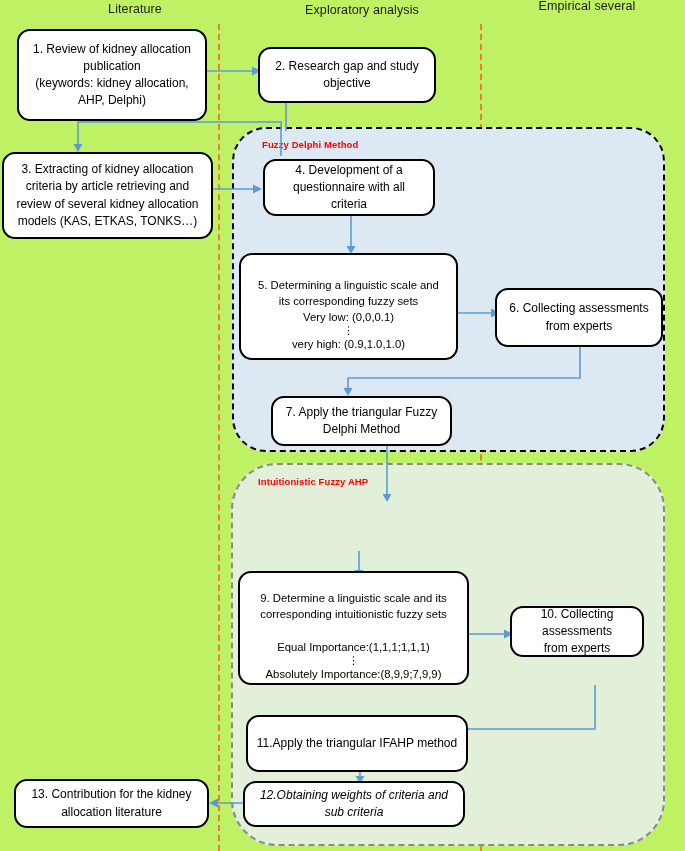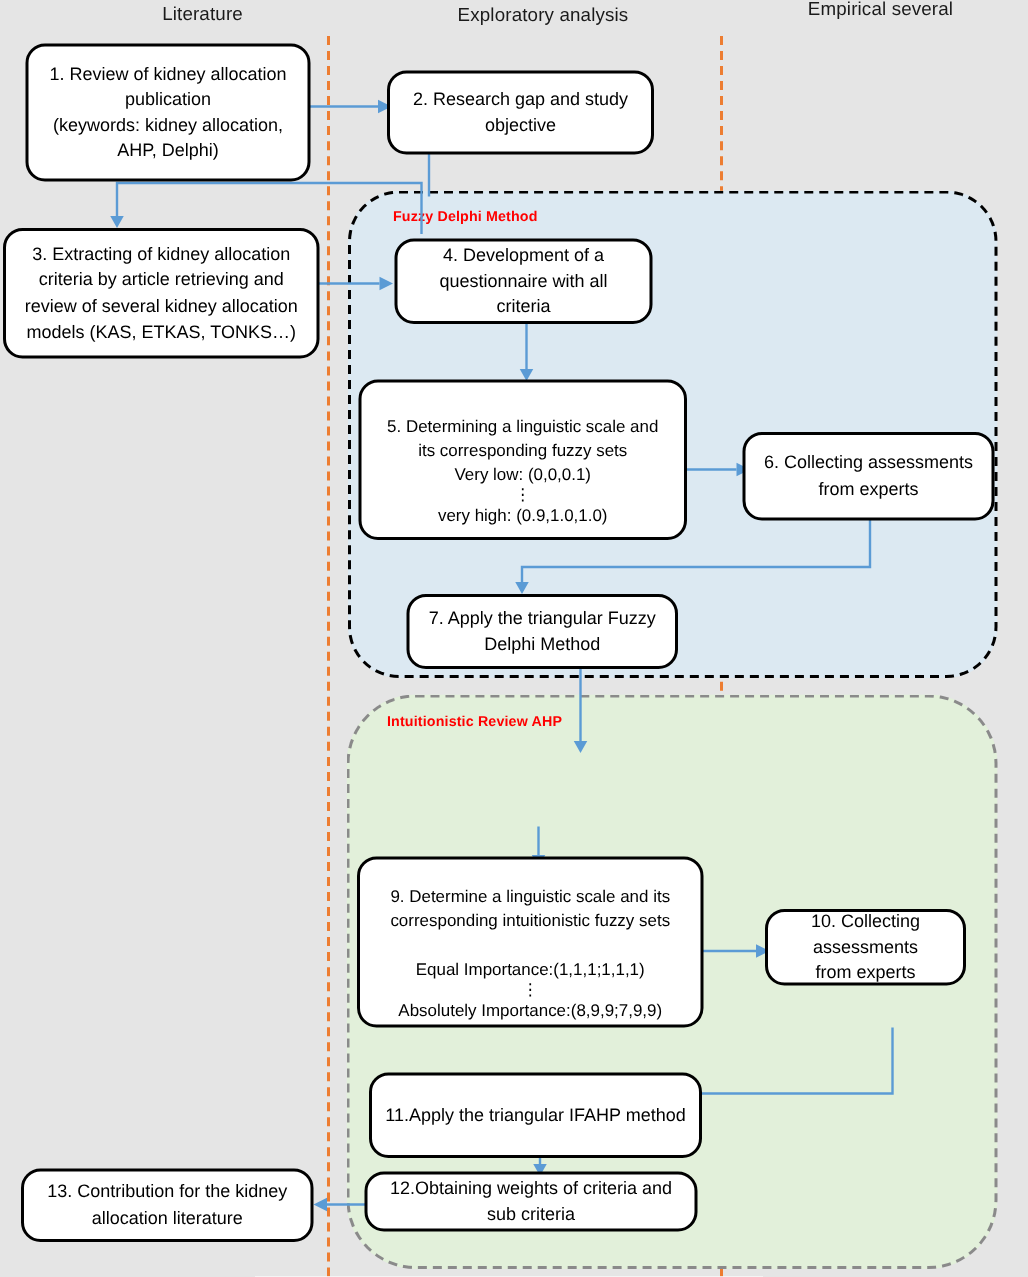--- a/index.html
+++ b/index.html
@@ -7,21 +7,21 @@
     padding: 0;
     background: #ffffff;
   }
   body {
     font-family: "Liberation Sans", sans-serif;
   }
   #canvas {
     position: relative;
     width: 685px;
     height: 851px;
-    background: #e5e5e5;
+    background: #bef264;
     overflow: hidden;
   }
 
   
   .col-header {
     position: absolute;
     font-size: 12.5px;
     color: #1a1a1a;
     letter-spacing: 0.1px;
     white-space: nowrap;
@@ -107,21 +107,21 @@
   <div class="col-header" style="left:55px; top:2px; width:160px;">Literature</div>
 
   <div class="col-header" style="left:272px; top:3px; width:180px;">Exploratory analysis</div>
 
   <div class="col-header" style="left:497px; top:-1px; width:180px;">Empirical several</div>
 
   <div class="lane-divider" style="left:218px; top:24px; height:827px;"></div>
   <div class="lane-divider" style="left:480px; top:24px; height:827px;"></div>
 
   <div class="group-box group-ifahp" style="left:231px; top:463px; width:434px; height:383px;"></div>
-  <div class="group-label" style="left:258px; top:476px;">Intuitionistic Review AHP</div>
+  <div class="group-label" style="left:258px; top:476px;">Intuitionistic Fuzzy AHP</div>
 
   <div class="group-box group-fuzzy-delphi" style="left:232px; top:127px; width:433px; height:325px;"></div>
   <div class="group-label" style="left:262px; top:139px;">Fuzzy Delphi  Method</div>
 
   <div class="conn" style="left:205px; top:64px; width:58px; height:14px;">
     <svg width="58" height="14" viewBox="0 0 58 14">
       <line x1="0" y1="7" x2="47" y2="7" stroke="#5B9BD5" stroke-width="1.6"></line>
       <polygon points="47,2.5 56,7 47,11.5" fill="#5B9BD5"></polygon>
     </svg>
   </div>
@@ -264,21 +264,21 @@
 
   <div class="node" style="left:510px; top:606px; width:134px; height:51px;">
     <span class="node-text">10. Collecting assessments
 from experts</span>
   </div>
 
   <div class="node" style="left:246px; top:715px; width:222px; height:57px;">
     <span class="node-text">11.Apply the triangular IFAHP method</span>
   </div>
 
-  <div class="node" style="left:243px; top:781px; width:222px; height:40px;">
+  <div class="node" style="left:243px; top:781px; width:222px; height:46px;font-style:italic;">
     <span class="node-text">12.Obtaining weights of criteria and
 sub criteria</span>
   </div>
 
   <div class="node" style="left:14px; top:779px; width:195px; height:49px;">
     <span class="node-text">13. Contribution for the kidney
 allocation literature</span>
   </div>
 
 </div>

